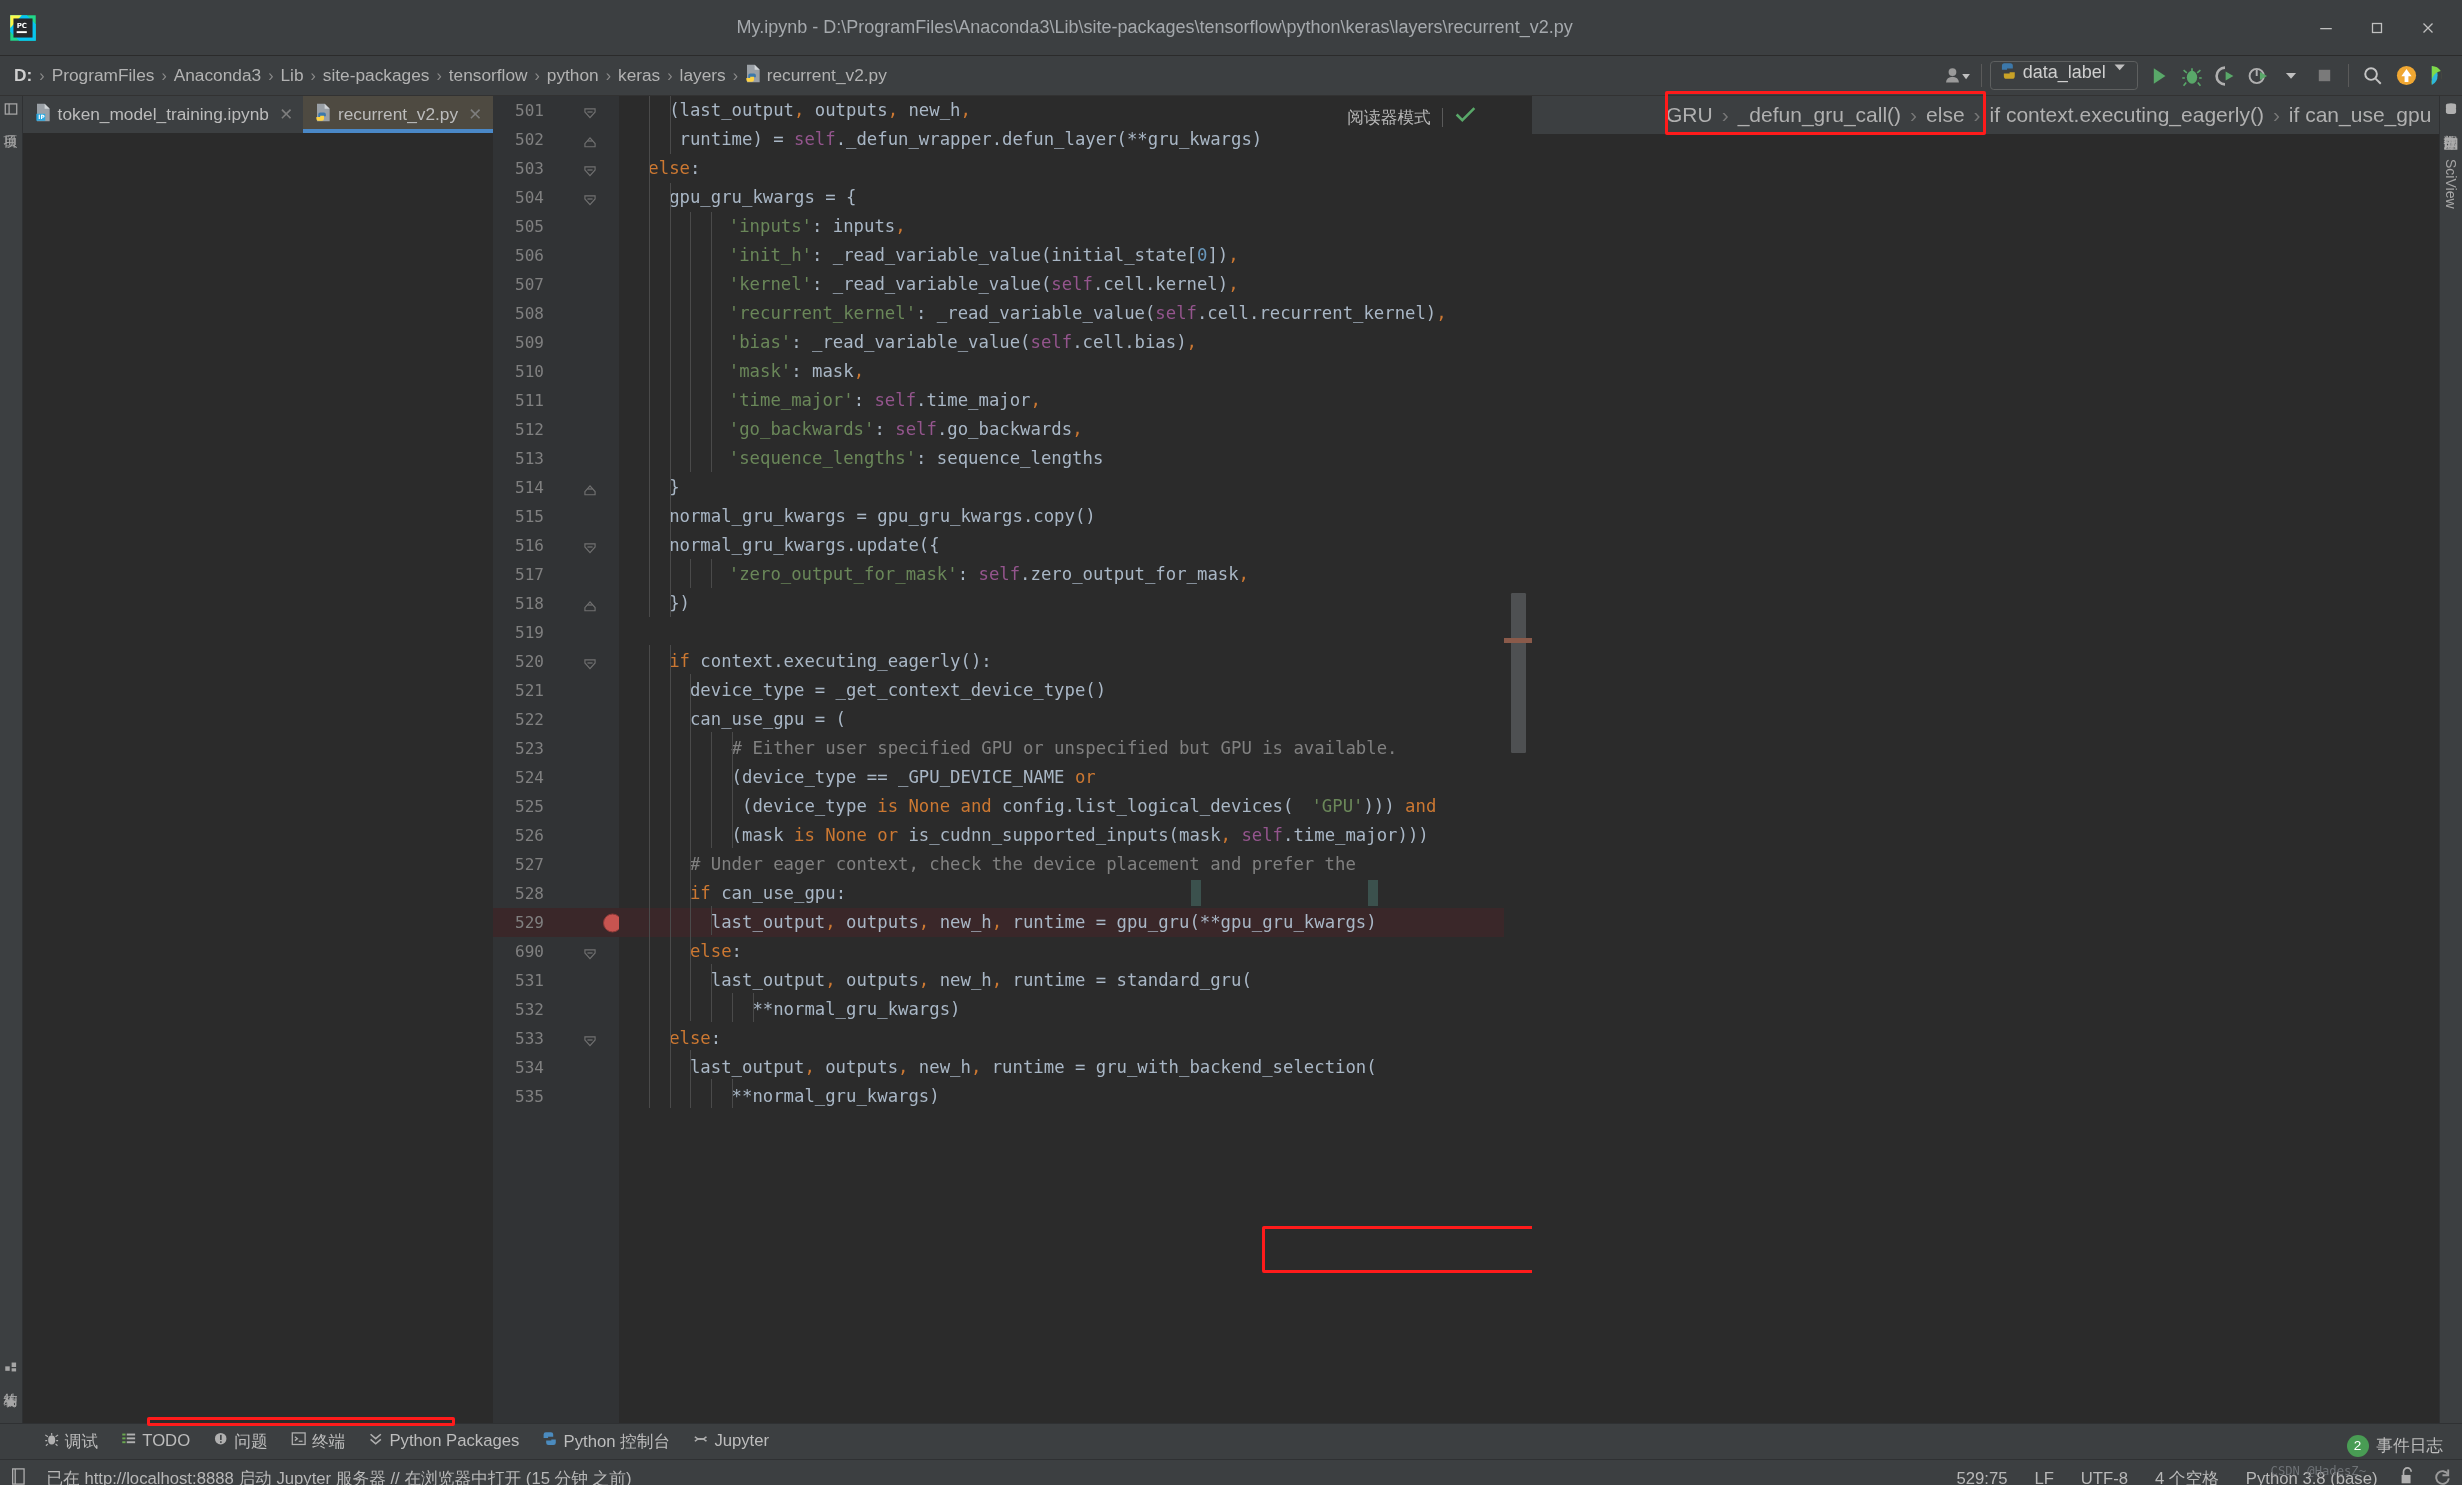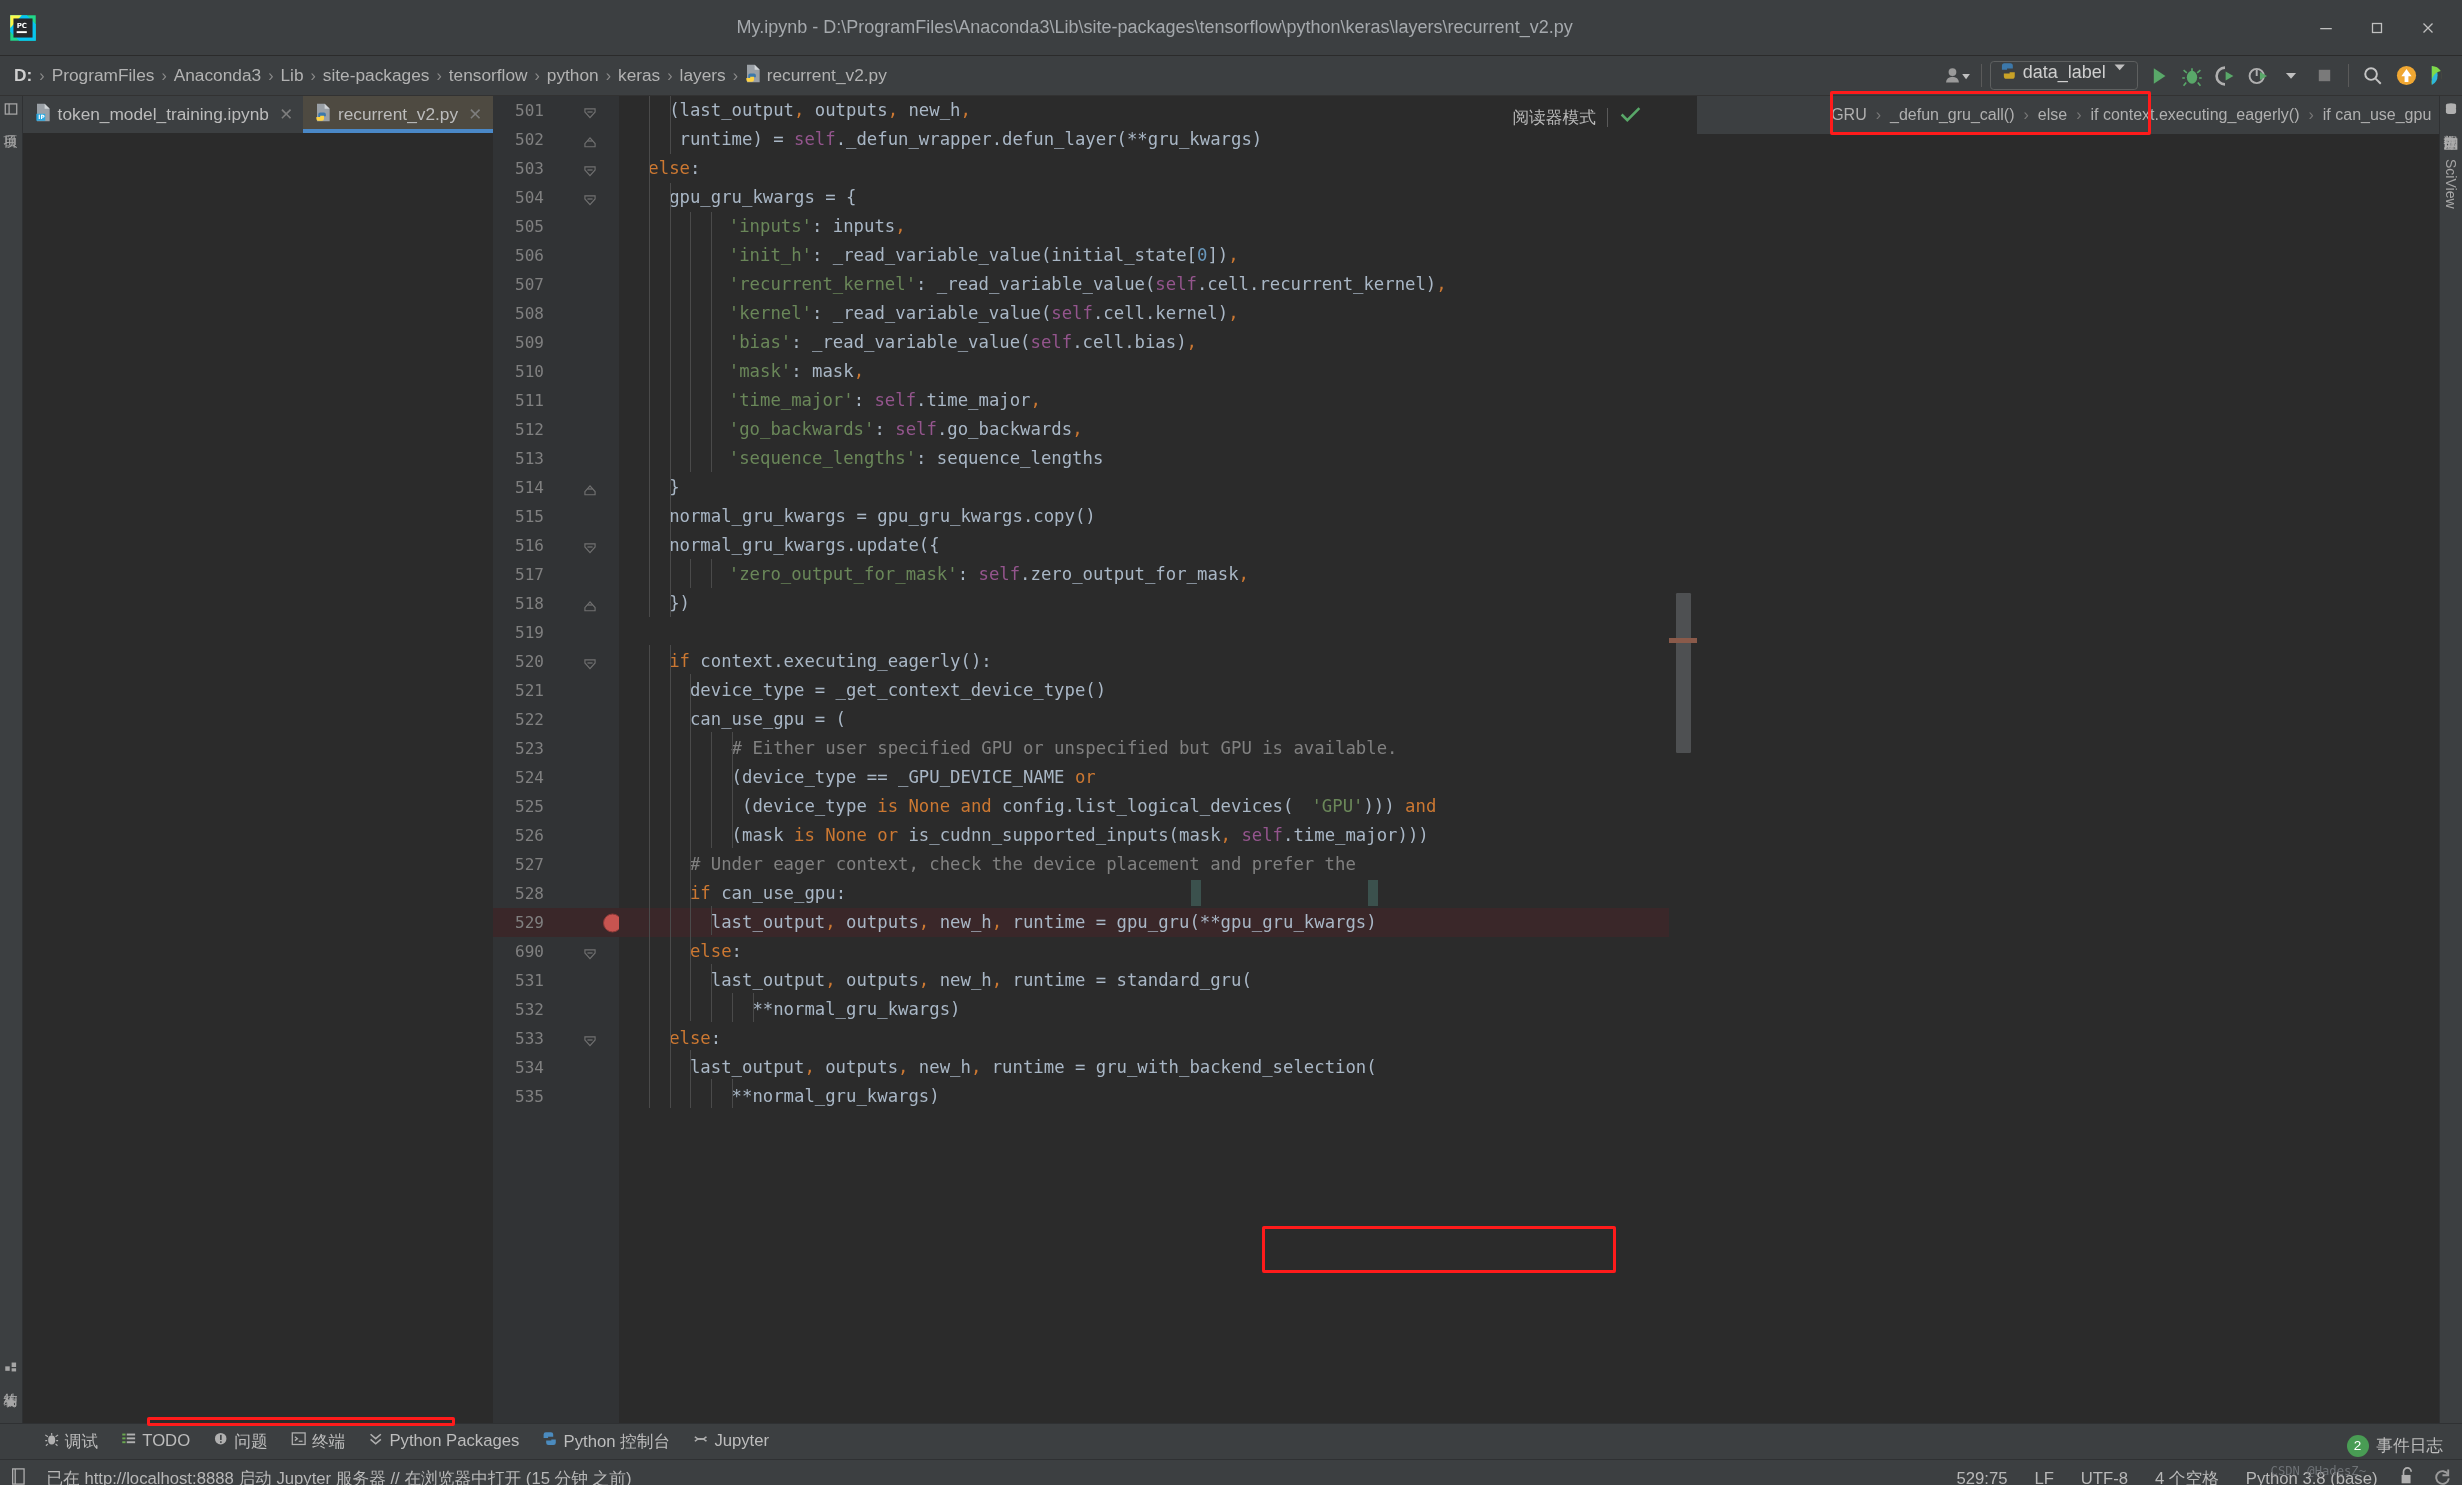--- a/index.html
+++ b/index.html
@@ -153,21 +153,21 @@
 
   
   .redbox {
     position: absolute; border: 3.8px solid #ff1b1b; border-radius: 1.9px;
     pointer-events: none; z-index: 7;
   }
 
   
   #crumbbar {
     height: 38px; background: #3c3f41; flex: none; display: flex; align-items: center;
-    padding-left: 126px; font-size: 16px; color: #b0b0b0; position: relative;
+    padding-left: 126px; font-size: 21px; color: #b0b0b0; position: relative;
   }
   .bc { padding: 1.3px 7.7px; cursor: default; white-space: nowrap; }
   .bc-sep { color: #777; padding: 0 1.3px; }
 
   
   #toolwin-bar {
     height: 36px; background: #3c3f41; display: flex; align-items: center;
     padding-left: 32px; gap: 0; border-top: 0.6px solid #2f3133;
   }
   .twbtn {
@@ -616,22 +616,22 @@
           </div>
         </div>
       <div id="code-area">
         <div id="vguide"></div>
       <div class="codeline">    (last_output<span class="punc">,</span> outputs<span class="punc">,</span> new_h<span class="punc">,</span></div>
           <div class="codeline">     runtime) = <span class="slf">self</span>._defun_wrapper.defun_layer(**gru_kwargs)</div>
           <div class="codeline">  <span class="kw">else</span>:</div>
           <div class="codeline">    gpu_gru_kwargs = {</div>
           <div class="codeline">        <span class="str">'inputs'</span>: inputs<span class="punc">,</span></div>
           <div class="codeline">        <span class="str">'init_h'</span>: _read_variable_value(initial_state[<span class="num">0</span>])<span class="punc">,</span></div>
+          <div class="codeline">        <span class="str">'kernel'</span>: _read_variable_value(<span class="slf">self</span>.cell.kernel)<span class="punc">,</span></div>
           <div class="codeline">        <span class="str">'recurrent_kernel'</span>: _read_variable_value(<span class="slf">self</span>.cell.recurrent_kernel)<span class="punc">,</span></div>
-          <div class="codeline">        <span class="str">'kernel'</span>: _read_variable_value(<span class="slf">self</span>.cell.kernel)<span class="punc">,</span></div>
           <div class="codeline">        <span class="str">'bias'</span>: _read_variable_value(<span class="slf">self</span>.cell.bias)<span class="punc">,</span></div>
           <div class="codeline">        <span class="str">'mask'</span>: mask<span class="punc">,</span></div>
           <div class="codeline">        <span class="str">'time_major'</span>: <span class="slf">self</span>.time_major<span class="punc">,</span></div>
           <div class="codeline">        <span class="str">'go_backwards'</span>: <span class="slf">self</span>.go_backwards<span class="punc">,</span></div>
           <div class="codeline">        <span class="str">'sequence_lengths'</span>: sequence_lengths</div>
           <div class="codeline">    }</div>
           <div class="codeline">    normal_gru_kwargs = gpu_gru_kwargs.copy()</div>
           <div class="codeline">    normal_gru_kwargs.update({</div>
           <div class="codeline">        <span class="str">'zero_output_for_mask'</span>: <span class="slf">self</span>.zero_output_for_mask<span class="punc">,</span></div>
           <div class="codeline">    })</div>

